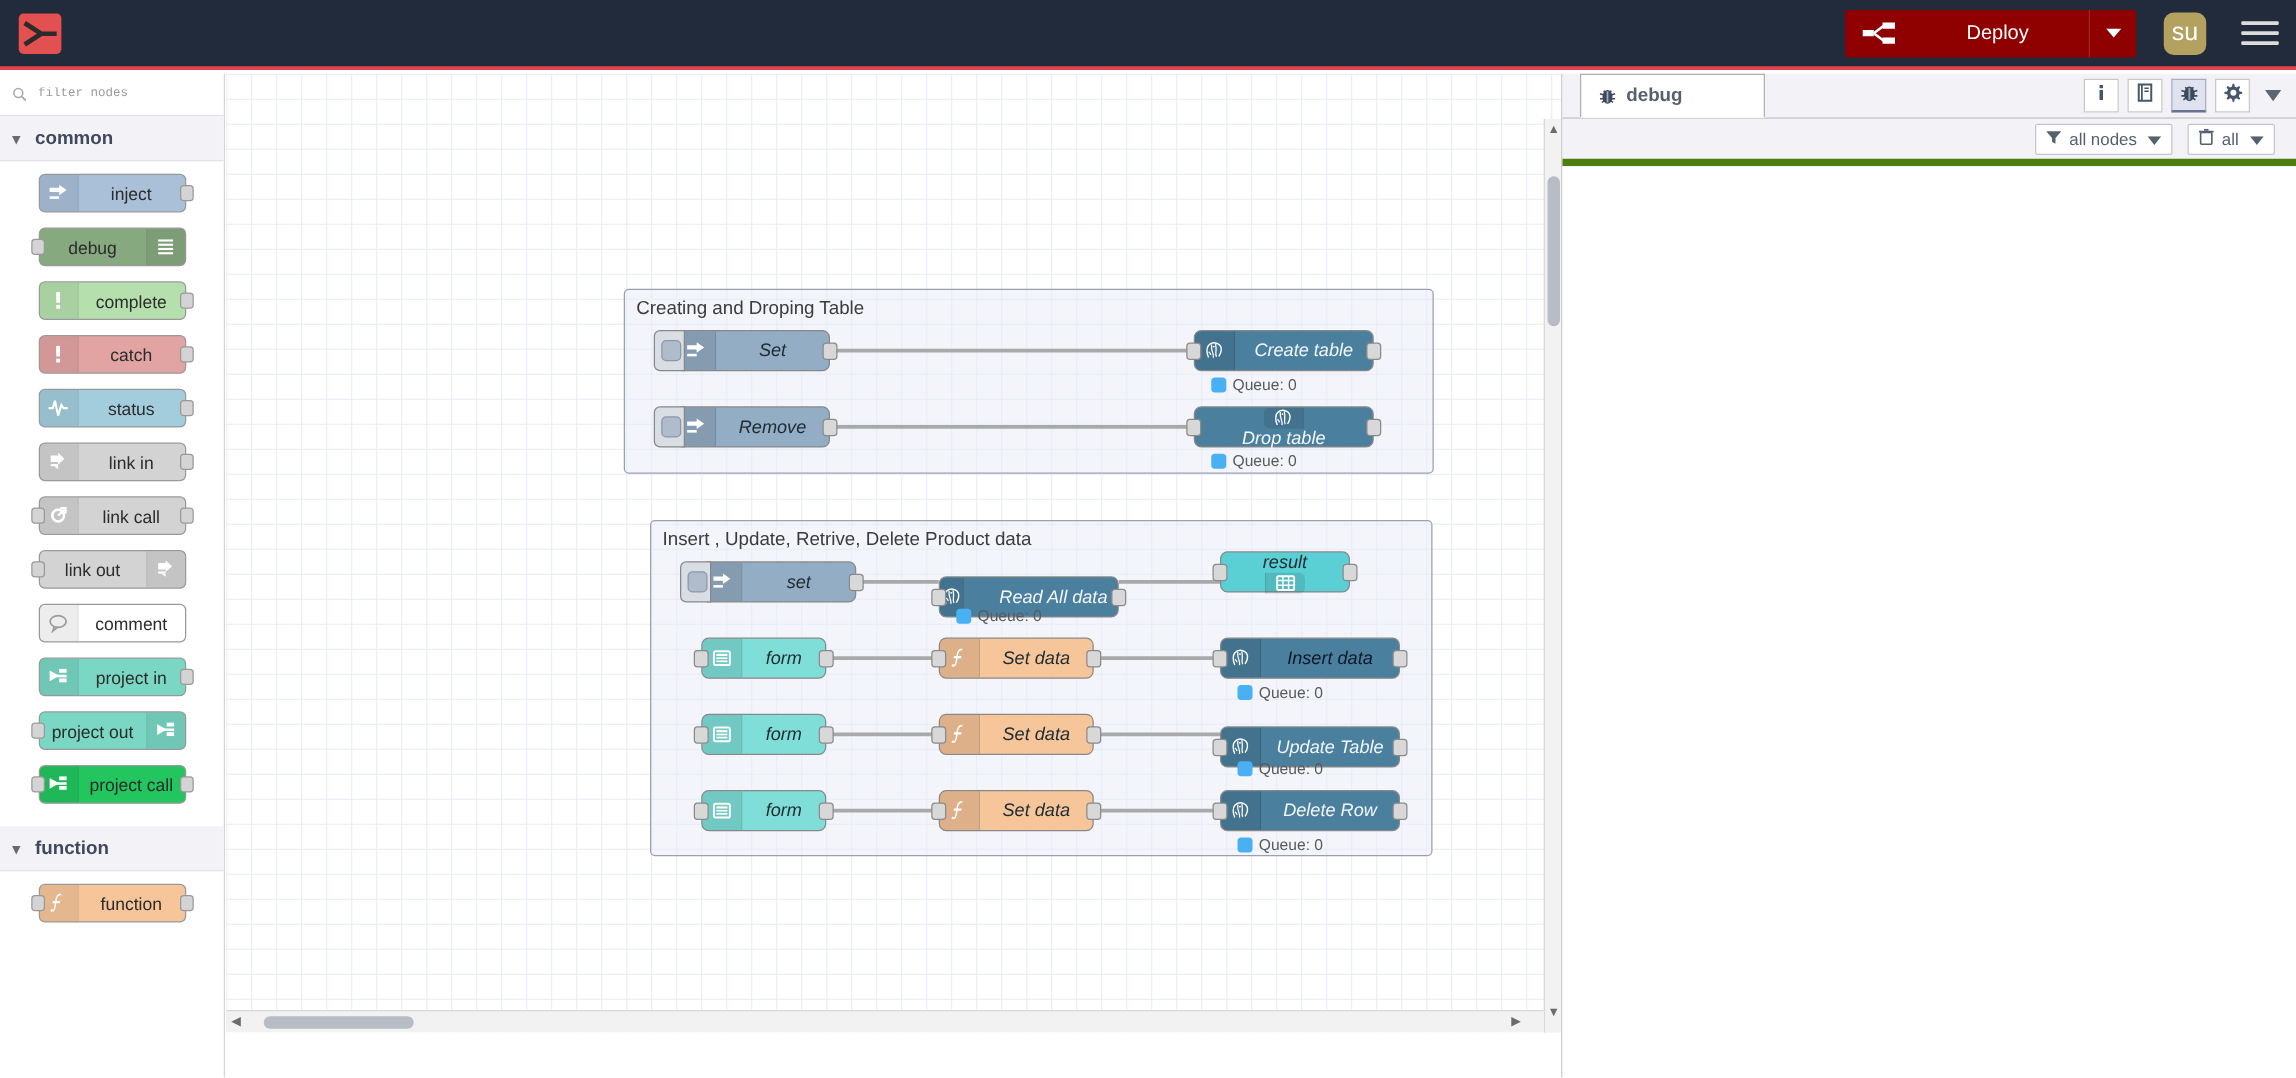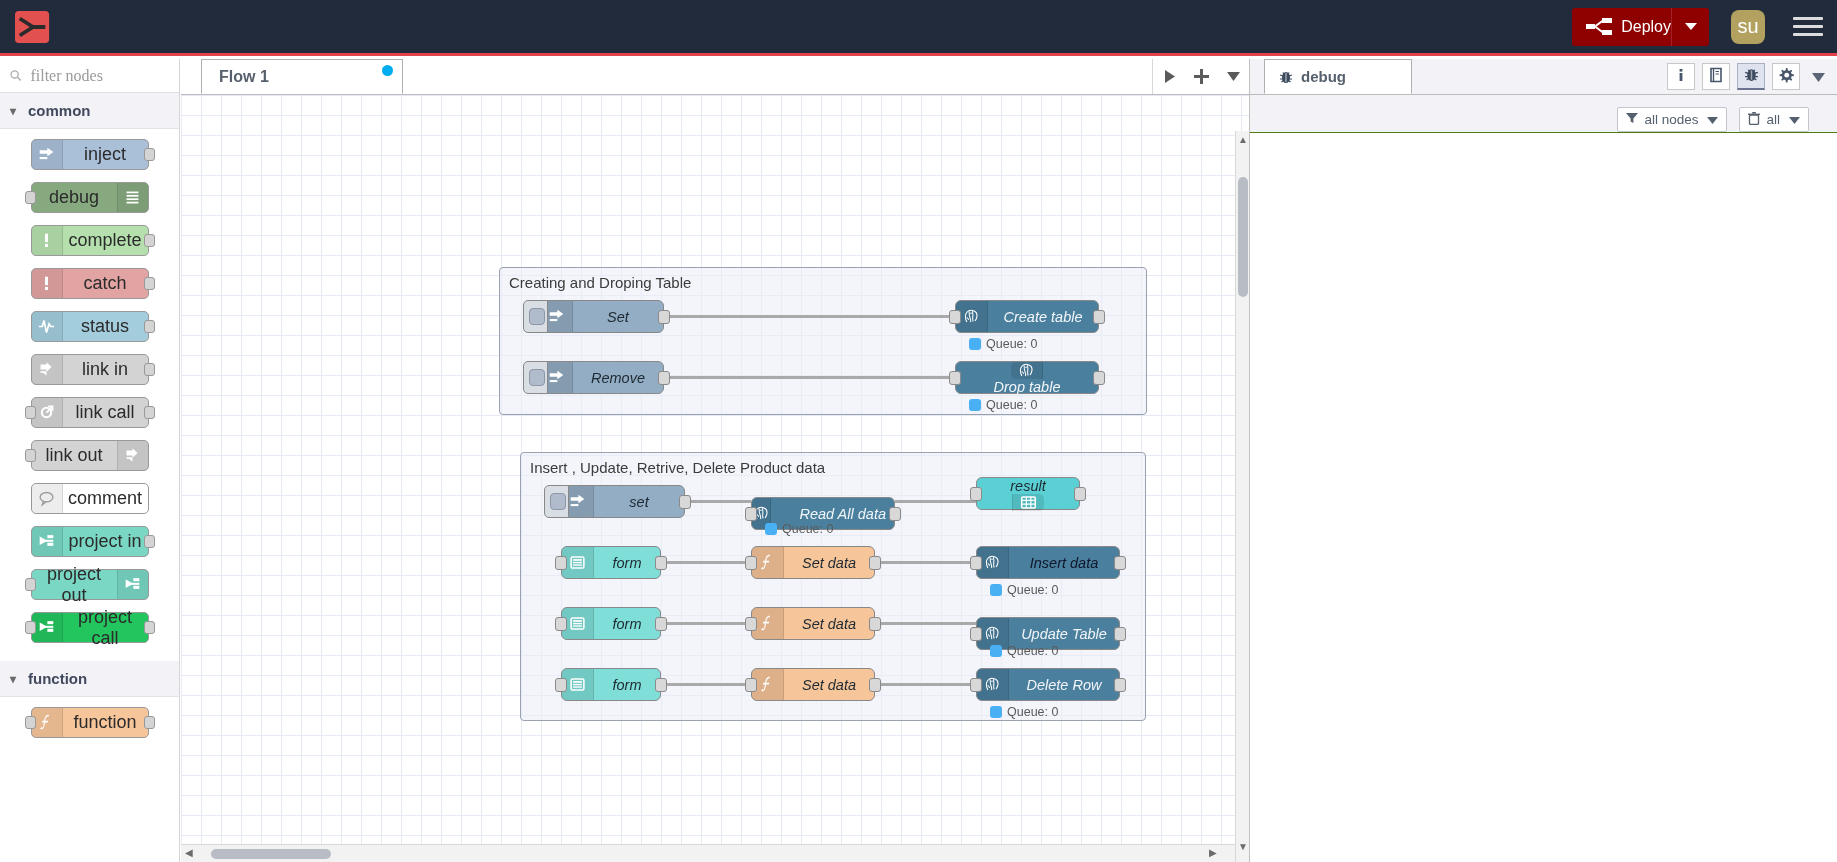--- a/index.html
+++ b/index.html
@@ -27,21 +27,21 @@
     color: #e6e6e6; font-size: 24px; margin-left: 13px;
     font-weight: 400; letter-spacing: .2px; white-space: nowrap;
   }
   #header-right {
     margin-left: auto; display: flex; align-items: center; height: 100%;
     padding-right: 14px;
   }
   #deploy-btn {
     display:flex; align-items:center; height: 38px;
     background:#8f0000; border-radius: 3px; cursor:pointer;
-    padding: 0 0 0 14px; margin-right: 22px;
+    padding: 0 0 0 14px; margin-right: 22px; gap: 48px;
   }
   #deploy-btn .dep-icon { width: 26px; height: 20px; margin-right: 9px; }
   #deploy-label { color:#fff; font-size:16px; }
   #deploy-caret {
     width: 38px; height: 38px; display:flex; align-items:center; justify-content:center;
     border-left: 1px solid #a32127;
   }
   .caret-down {
     width: 0; height: 0; border-left: 6px solid transparent;
     border-right: 6px solid transparent; border-top: 7px solid #fff;
@@ -62,36 +62,36 @@
     width: 180px; height: 803px;
     background:#fff; border-right: 1px solid #d5d5d5;
     overflow: hidden;
   }
   #palette-search {
     height: 34px; display:flex; align-items:center;
     border-bottom: 1px solid #e0e0e0; padding: 0 10px;
   }
   .search-ico { width:13px; height:13px; margin-right:7px; opacity:.55;}
   #palette-search input {
-    border:none; outline:none; font-size:16px; color:#737373;
-    width: 100%; font-family: Liberation Serif, serif; background:transparent;
+    border:none; outline:none; font-size:10px; color:#737373;
+    width: 100%; font-family: Liberation Mono, monospace; background:transparent;
   }
   #palette-search input::placeholder { color:#9a9a9a; }
   .cat-header {
     height: 36px; background:#f3f3f7; border-bottom:1px solid #e3e3e9;
     display:flex; align-items:center; padding-left: 10px;
     font-size: 15px; font-weight: bold; color:#40495e; cursor:pointer;
   }
   .chev { margin-right: 12px; font-size: 12px; color:#6a6a6a; }
   .cat-body { padding: 10px 0 6px 0; }
   .pnode {
     position: relative; margin: 0 auto 12px auto; width: 118px; height: 31px;
     border-radius: 5px; border: 1px solid #999;
     display:flex; align-items:center; cursor: grab;
-    font-size: 18px; color: #2b2b2b;
+    font-size: 14px; color: #2b2b2b;
   }
   .pnode .pn-icon {
     width: 31px; height: 100%;
     background: rgba(0,0,0,.07);
     border-right: 1px solid rgba(0,0,0,.10);
     border-radius: 4px 0 0 4px;
     display:flex; align-items:center; justify-content:center;
   }
   .pnode .pn-icon.right {
     border-right:none; border-left:1px solid rgba(0,0,0,.10);
@@ -233,22 +233,22 @@
   #sb-tab-debug .sb-bug { margin-right: 8px; }
   #sb-icon-row { margin-left: auto; display:flex; align-items:center; height:35px; padding-right: 8px; }
   .sb-ibtn {
     width: 28px; height: 27px; margin-left: 7px; border: 1px solid #c8c8c8;
     background:#fff; display:flex; align-items:center; justify-content:center;
     cursor:pointer; color:#47566b;
   }
   .sb-ibtn.active { background:#dfe3f0; border-color:#aab0c4; border-bottom: 2px solid #6b7390; }
   .sb-ibtn.plain { border: none; background: transparent; width: 22px; }
   #sb-filters {
-    height: 38px; background:#f3f3f7; border-bottom: 1px solid #4d7c0f;
-    display:flex; align-items:flex-end; justify-content:flex-end; padding-right: 28px;
+    height: 38px; background:#f3f3f7; border-bottom: 6px solid #4d7c0f;
+    display:flex; align-items:center; justify-content:flex-end; padding-right: 17px;
   }
   .sb-filter {
     display:flex; align-items:center; height: 25px; padding: 0 8px;
     border: 1px solid #c5c5cf; background:#fff; border-radius: 2px;
     font-size: 13.5px; color:#55606e; margin-left: 12px; cursor:pointer;
   }
   .sb-filter .fl-ico { margin-right: 6px; }
   .sb-filter .fl-caret { margin-left: 9px; }
   #sb-body { height: 729px; background:#fff; }
 </style>
@@ -446,44 +446,20 @@
             </span>
             <span class="pn-label">function</span>
             <span class="port in"></span>
             <span class="port out"></span>
           </div>
         </div>
       </div>
   </div>
 
   <div id="workspace">
-    <div id="tabbar">
-      <div id="tab-flow1">
-        <span>Flow 1</span>
-        <span id="tab-dot"></span>
-      </div>
-      <div id="tab-actions">
-        <div class="tab-act">
-          <svg width="13" height="15" viewBox="0 0 13 15">
-              <path d="M2 1 L12 7.5 L2 14 Z" fill="#5b5b5b"></path>
-            </svg>
-        </div>
-        <div class="tab-act">
-          <svg width="15" height="15" viewBox="0 0 15 15">
-            <rect x="6" y="0" width="3" height="15" fill="#5b5b5b"></rect>
-            <rect x="0" y="6" width="15" height="3" fill="#5b5b5b"></rect>
-          </svg>
-        </div>
-        <div class="tab-act">
-          <svg width="13" height="9" viewBox="0 0 13 9">
-              <path d="M0 0 L13 0 L6.5 9 Z" fill="#5b5b5b"></path>
-            </svg>
-        </div>
-      </div>
-    </div>
 
     <div id="canvas-wrap">
       <div id="canvas-content">
           <div class="fgroup" style="left: 318px; top: 172px; width: 648px; height: 148px;">
             <div class="fgroup-label">Creating and Droping Table</div>
             <div class="wire" style="left: 164px; top: 47px; width: 291px;"></div>
             <div class="fnode" style="left: 40px; top: 32px; width: 124px; background: rgb(147, 173, 196);">
               <span class="fbutton">
                 <i></i>
               </span>

